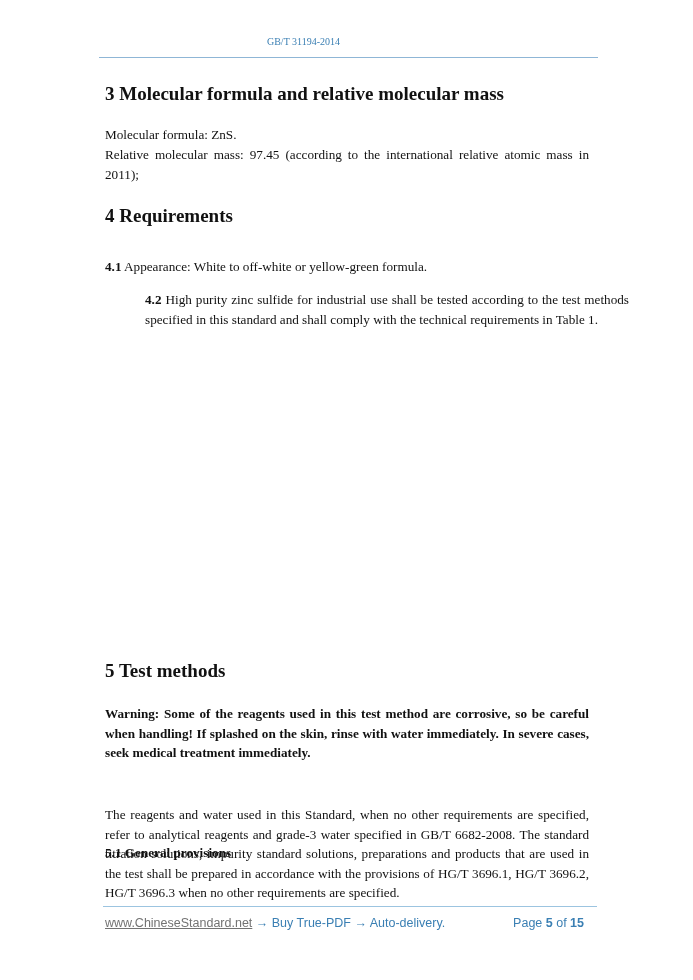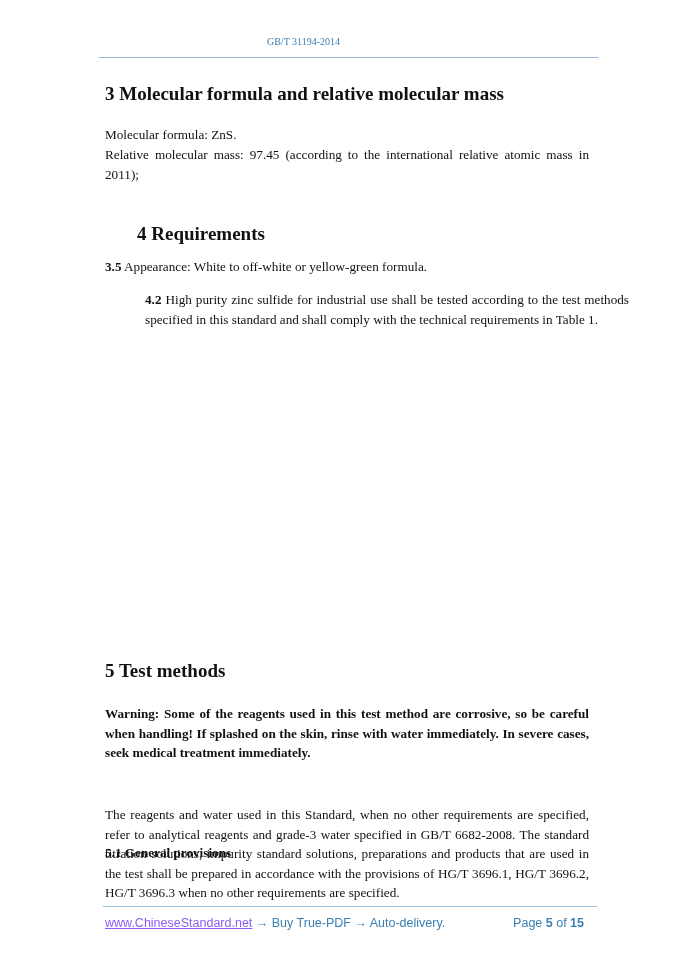--- a/index.html
+++ b/index.html
@@ -7,36 +7,36 @@
          font-family: "Liberation Serif", "DejaVu Serif", serif; color: #111; }
   .header-title { position: absolute; top: 36px; left: 0; width: 607px; text-align: center;
          font-size: 10px; color: #3a7fb3; }
   .header-rule { position: absolute; top: 57px; left: 99px; width: 499px; height: 1px; background: #8fb6d6; }
   h2 { margin: 0; font-size: 19px; font-weight: bold; line-height: 24px; position: absolute; left: 105px; }
   p { margin: 0; font-size: 13.2px; line-height: 19.5px; text-align: justify; position: absolute; left: 105px; width: 484px; }
   .b { font-weight: bold; }
   .footer-rule { position: absolute; top: 906px; left: 103px; width: 494px; height: 1px; background: #9cc4e0; }
   .footer { position: absolute; top: 916px; left: 105px; width: 483px; font-family: "Liberation Sans", "DejaVu Sans", sans-serif;
          font-size: 12.5px; color: #3a7fb3; }
-  .footer a { color: #8b5cf6; text-decoration: underline; }
+  .footer a { color: #737373; text-decoration: underline; }
   .footer .page { position: absolute; right: 4px; top: 0; }
   .footer .page b { font-weight: bold; }
 </style>
 </head>
 <body>
 
 <div class="header-title">GB/T 31194-2014</div>
 <div class="header-rule"></div>
 
 <h2 style="top:82px;">3 Molecular formula and relative molecular mass</h2>
 <p style="top:125px;">Molecular formula: ZnS.</p>
 <p style="top:145px;">Relative molecular mass: 97.45 (according to the international relative atomic mass in 2011);</p>
 
-<h2 style="top:222px;margin-left:32px;">4 Requirements</h2>
-<p style="top:257px;"><span class="b">3.5</span><span> Appearance: White to off-white or yellow-green formula.</span></p>
+<h2 style="top:204px;">4 Requirements</h2>
+<p style="top:257px;"><span class="b">4.1</span><span> Appearance: White to off-white or yellow-green formula.</span></p>
 <p style="top:290px;margin-left:40px;"><span class="b">4.2</span><span> High purity zinc sulfide for industrial use shall be tested according to the test methods specified in this standard and shall comply with the technical requirements in Table 1.</span></p>
 
 <h2 style="top:659px;">5 Test methods</h2>
 <p class="b" style="top:704px;">Warning: Some of the reagents used in this test method are corrosive, so be careful when handling! If splashed on the skin, rinse with water immediately. In severe cases, seek medical treatment immediately.</p>
 <p class="b" style="top:803px;margin-top:40px;">5.1 General provisions</p>
 <p style="top:805px;">The reagents and water used in this Standard, when no other requirements are specified, refer to analytical reagents and grade-3 water specified in GB/T 6682-2008. The standard titration solutions, impurity standard solutions, preparations and products that are used in the test shall be prepared in accordance with the provisions of HG/T 3696.1, HG/T 3696.2, HG/T 3696.3 when no other requirements are specified.</p>
 
 <div class="footer-rule"></div>
 <div class="footer">
   <a>www.ChineseStandard.net</a><span> → Buy True-PDF → Auto-delivery.</span>

